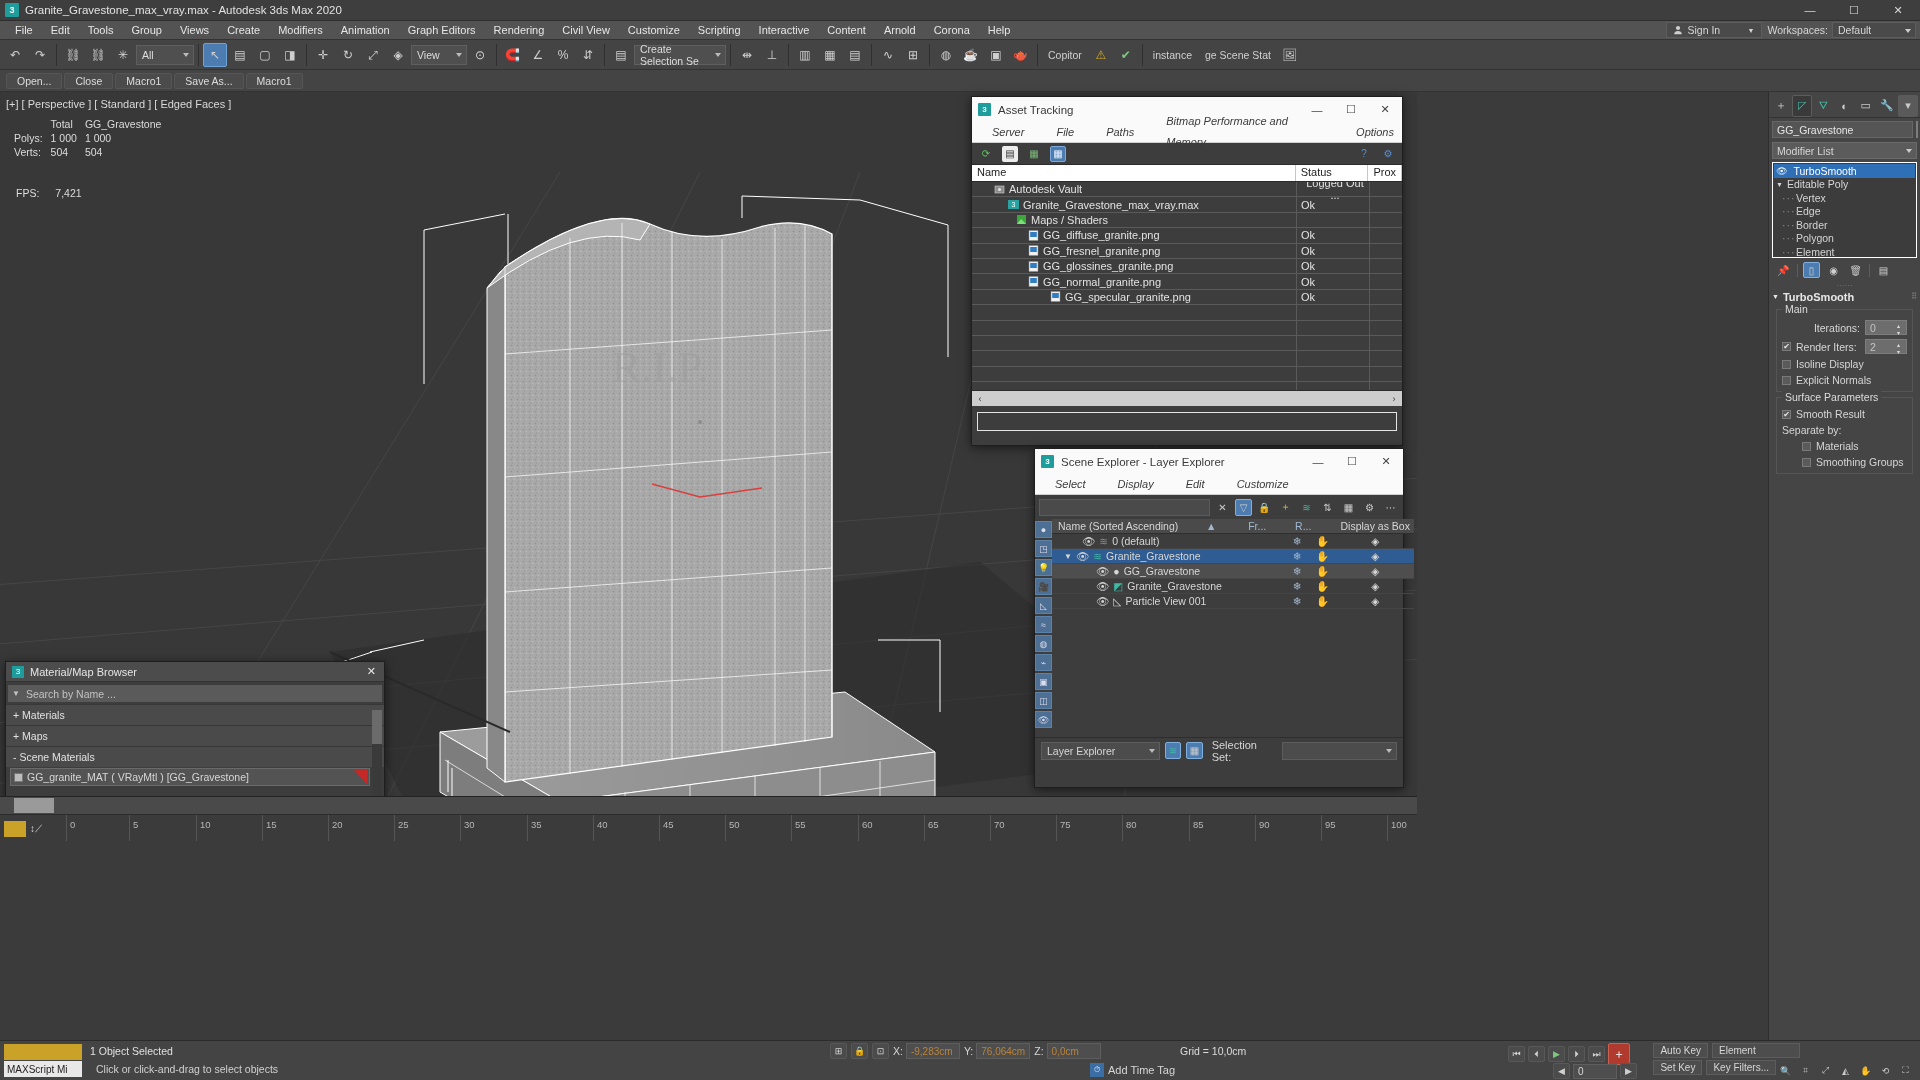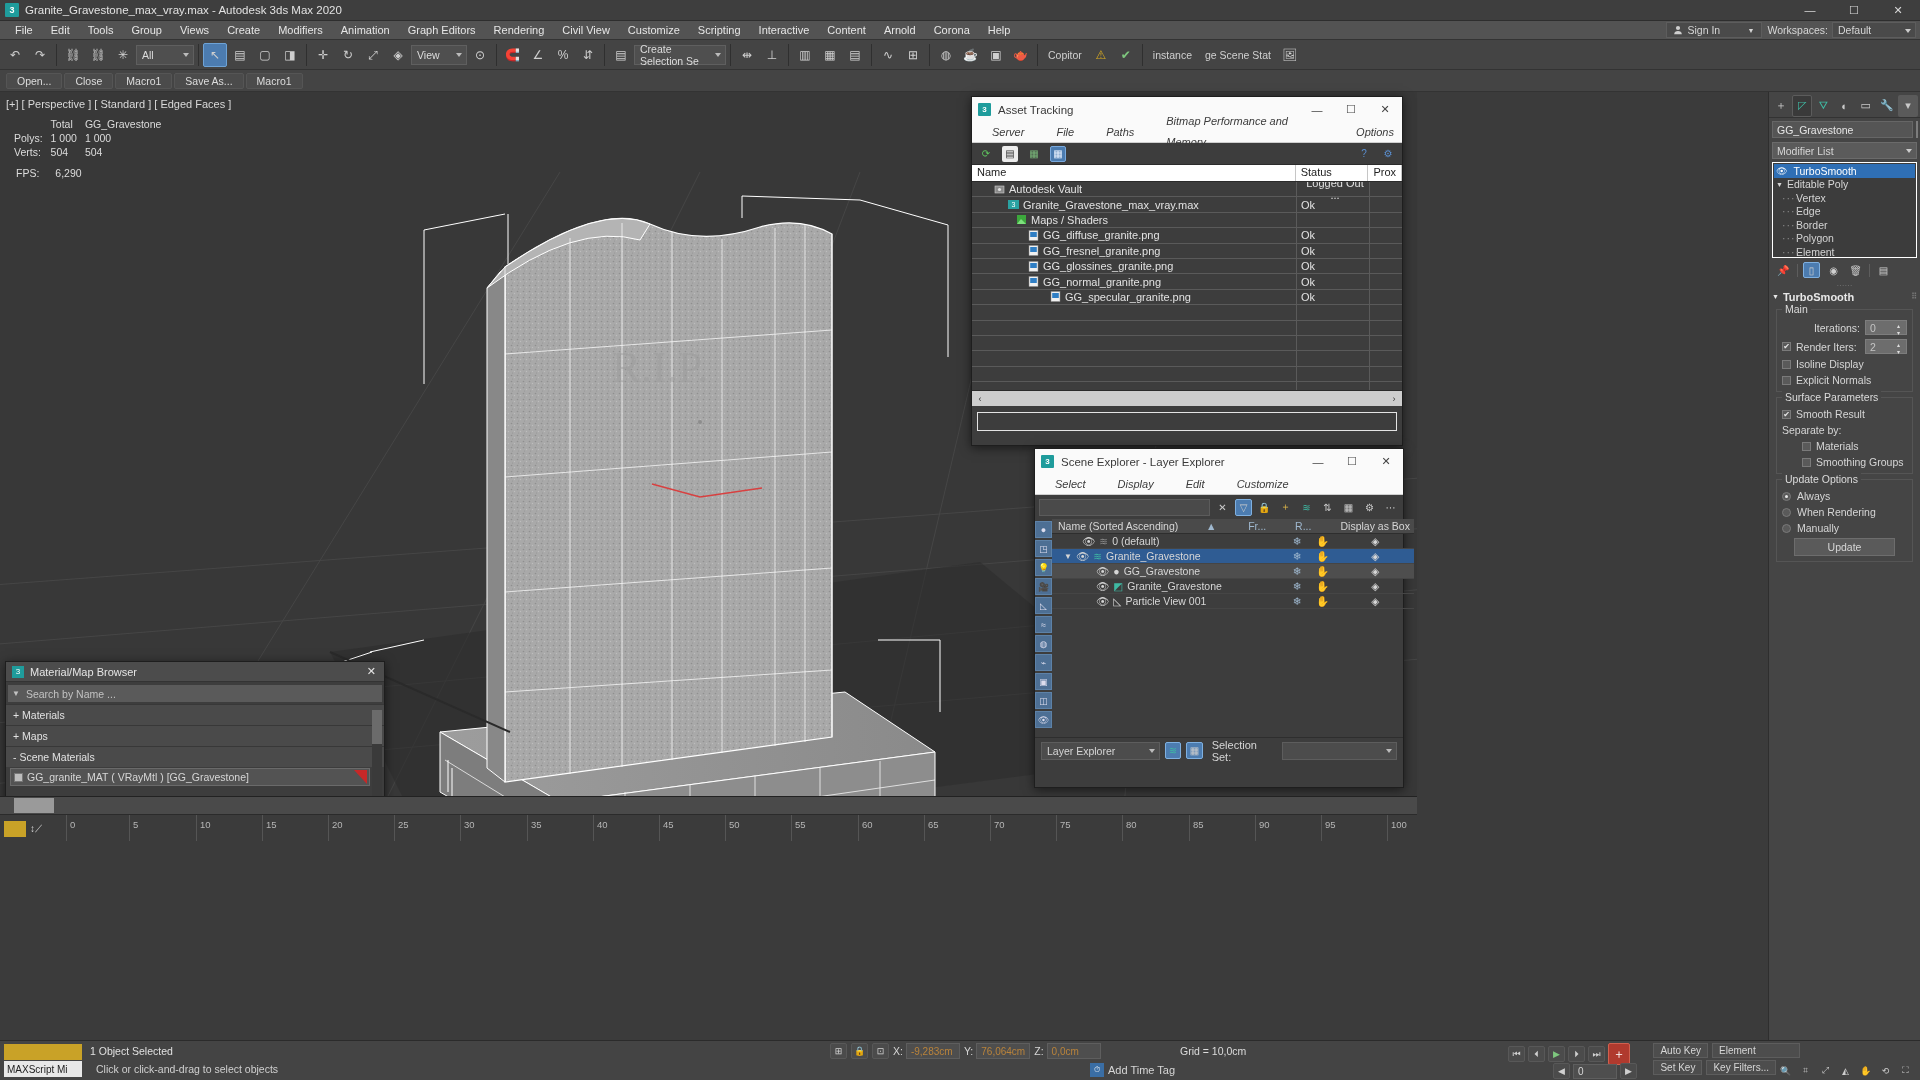--- a/index.html
+++ b/index.html
@@ -51,21 +51,21 @@
 
   
   .viewport{ position:absolute; left:0; top:92px; width:1417px; height:720px;
     background:#383838; overflow:hidden; border:1px solid #d8a02a; border-width:0 0 0 0;}
   .vp-canvas{ position:absolute; inset:0; background:
     linear-gradient(#3a3a3a,#333); }
   .vp-label{ position:absolute; left:6px; top:6px; font-size:11px; color:#d9d9d9; }
   .vp-stats{ position:absolute; left:14px; top:25px; font-size:10.5px; color:#d9d9d9;}
   .vp-stats table{ border-collapse:collapse; }
   .vp-stats td{ padding:1px 8px 1px 0; font-size:10.5px; color:#dcdcdc;}
-  .vp-fps{ position:absolute; left:14px; top:72px; font-size:10.5px; color:#dcdcdc;}
+  .vp-fps{ position:absolute; left:14px; top:92px; font-size:10.5px; color:#dcdcdc;}
   .vp-fps td{ padding:1px 14px 1px 0; }
 
   
   .win{ position:absolute; background:#3d3d3d; border:1px solid #1e1e1e;
     box-shadow:0 2px 10px rgba(0,0,0,.55); }
   .win-title{ height:25px; background:#fafafa; display:flex; align-items:center;
     padding-left:6px; color:#3a3a3a; font-size:11.5px; }
   .win-title .wi{ width:13px;height:13px;background:#1f9c9c;color:#fff;font-size:8px;
     font-weight:bold;display:flex;align-items:center;justify-content:center;margin-right:7px;border-radius:1px;}
   .win-ctrls{ margin-left:auto; display:flex; height:100%; }
@@ -455,21 +455,21 @@
           <td>504</td>
         </tr>
       </tbody>
         </table>
     </div>
     <div class="vp-fps">
       <table>
           <tbody>
             <tr>
         <td>FPS:</td>
-        <td>6,290</td>
+        <td>7,421</td>
       </tr>
           </tbody>
         </table>
     </div>
   </div>
 
   <div class="win" id="assetTracking">
     <div class="win-title">
       <div class="wi">3</div>
       <span>Asset Tracking</span>
@@ -968,36 +968,20 @@
           <div class="crow" style="padding-left:20px">
             <span class="chk"></span>
             <span>Materials</span>
           </div>
           <div class="crow" style="padding-left:20px;margin-bottom:0">
             <span class="chk"></span>
             <span>Smoothing Groups</span>
           </div>
         </div>
 
-        <div class="grp">
-          <div class="grp-t">Update Options</div>
-          <div class="crow">
-            <span class="radio on"></span>
-            <span>Always</span>
-          </div>
-          <div class="crow">
-            <span class="radio"></span>
-            <span>When Rendering</span>
-          </div>
-          <div class="crow">
-            <span class="radio"></span>
-            <span>Manually</span>
-          </div>
-          <div class="btn-upd">Update</div>
-        </div>
 
       </div>
     </div>
   </div>
 
   <div class="statusbar">
     <div class="sb-mx"></div>
     <div class="sb-mx2">MAXScript Mi</div>
     <div class="sb-msg1">1 Object Selected</div>
     <div class="sb-msg2">Click or click-and-drag to select objects</div>

